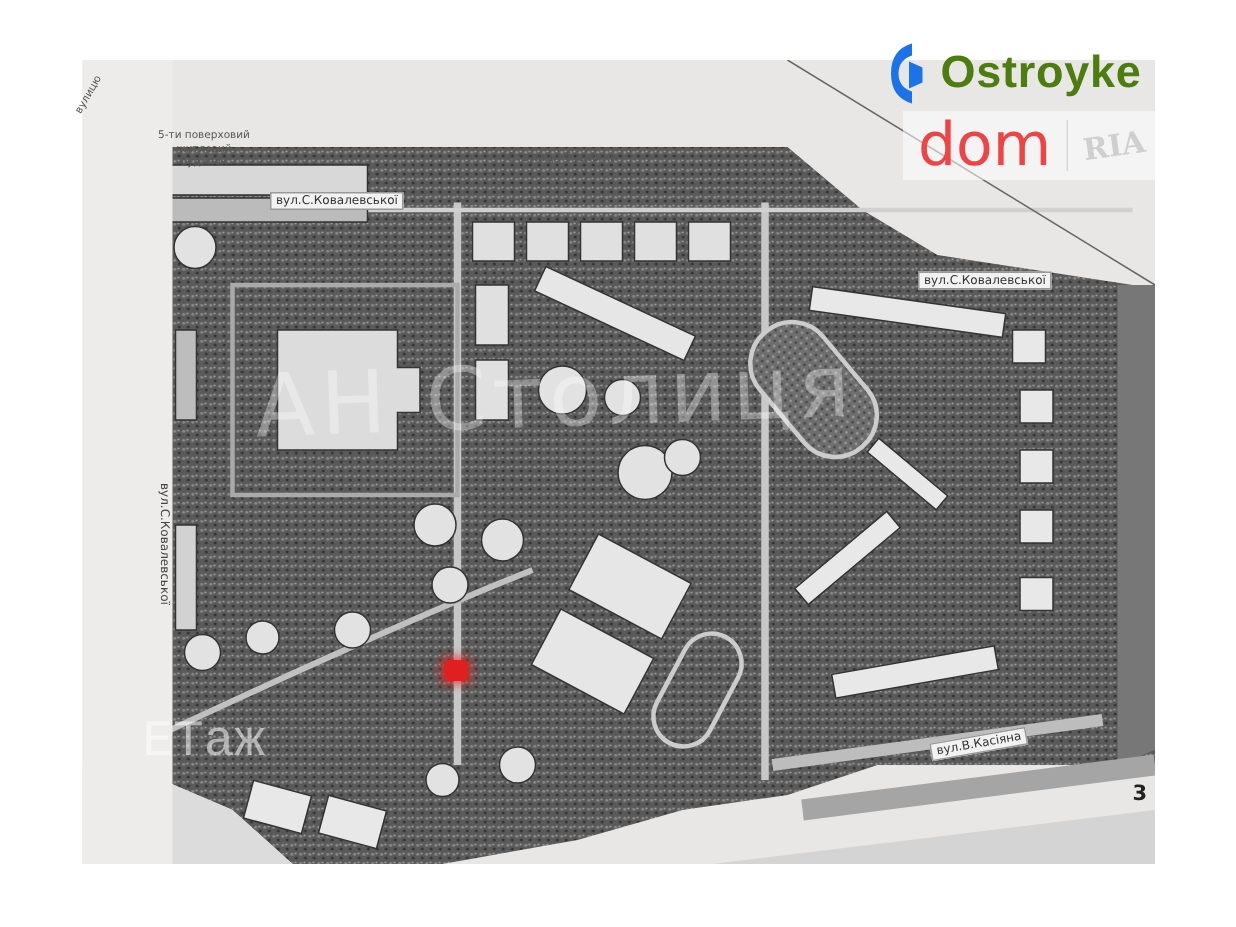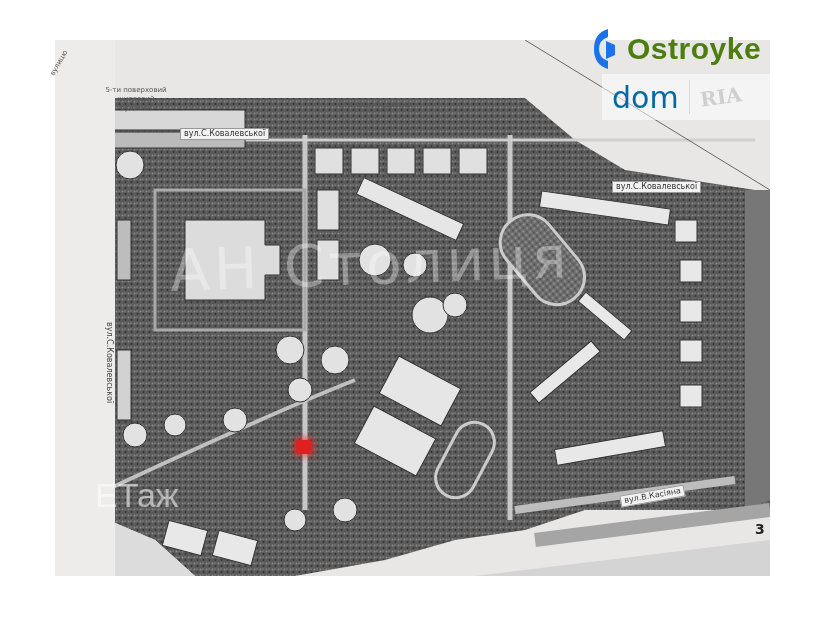--- a/index.html
+++ b/index.html
@@ -4,27 +4,27 @@
 <style>
   html,body{margin:0;padding:0;background:#ffffff;}
   body{width:824px;height:618px;position:relative;overflow:hidden;font-family:"DejaVu Sans",sans-serif;}
   .photo{position:absolute;left:55px;top:40px;width:715px;height:536px;background:#e9e7e6;overflow:hidden;}
   .paper-left{position:absolute;left:0;top:0;width:60px;height:536px;background:#eeeceb;}
   svg.plan{position:absolute;left:0;top:0;}
   .label{position:absolute;font-size:8px;color:#333;background:#f2f2f2;padding:0 3px;line-height:10px;white-space:nowrap;border:1px solid #999;}
   .label.plain{background:transparent;border:none;color:#555;}
   .wm-anh{position:absolute;left:170px;top:230px;font-size:58px;color:rgba(255,255,255,0.35);letter-spacing:4px;font-family:"DejaVu Sans",sans-serif;transform:rotate(-2deg);white-space:nowrap;pointer-events:none;}
   .wm-dom{position:absolute;left:602px;top:74px;width:184px;height:46px;background:rgba(255,255,255,0.55);display:flex;align-items:center;}
-  .wm-dom .dom{font-size:30px;color:#0369a1;margin-left:10px;font-family:"DejaVu Sans",sans-serif;}
+  .wm-dom .dom{font-size:40px;color:#ef4444;margin-left:10px;font-family:"DejaVu Sans",sans-serif;}
   .wm-dom .sep{width:1px;height:34px;background:#d8d8d8;margin:0 10px;}
   .wm-dom .ria{font-size:20px;color:#cfcfcf;font-family:"DejaVu Serif",serif;font-weight:bold;transform:rotate(-8deg);}
   .brand{position:absolute;left:593px;top:27px;display:flex;align-items:center;}
   .brand .logo{width:26px;height:44px;margin-right:8px;}
   .brand .name{font-size:30px;font-weight:bold;color:#4d7c0f;font-family:"Liberation Sans",sans-serif;letter-spacing:0.5px;}
-  .wm-et{position:absolute;left:95px;top:476px;font-size:34px;color:rgba(255,255,255,0.55);font-family:Liberation Sans, sans-serif;white-space:nowrap;}
+  .wm-et{position:absolute;left:95px;top:476px;font-size:34px;color:rgba(255,255,255,0.55);font-family:Liberation Mono, monospace;white-space:nowrap;}
   .marker{position:absolute;left:296px;top:440px;width:16px;height:14px;background:#e02020;border-radius:3px;box-shadow:0 0 6px 3px rgba(230,40,40,0.6);}
   .vert{position:absolute;font-size:8px;color:#444;transform:rotate(90deg);transform-origin:left top;white-space:nowrap;}
 </style>
 </head>
 <body>
 
 <div class="photo">
   <svg class="plan" width="715" height="536" viewBox="0 0 715 536">
     <defs>
       <pattern id="noise" width="6" height="6" patternUnits="userSpaceOnUse">

